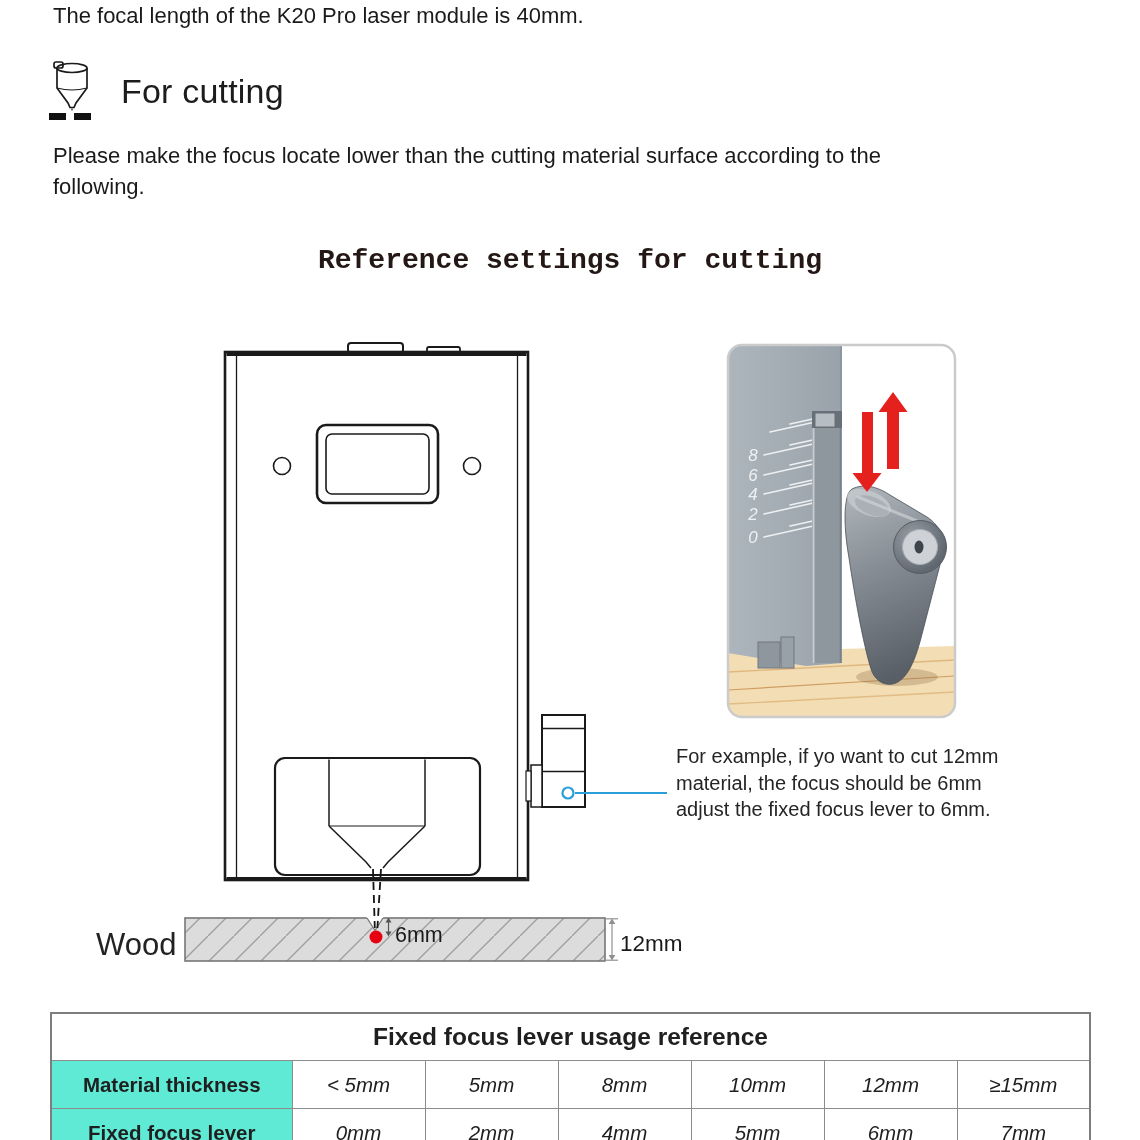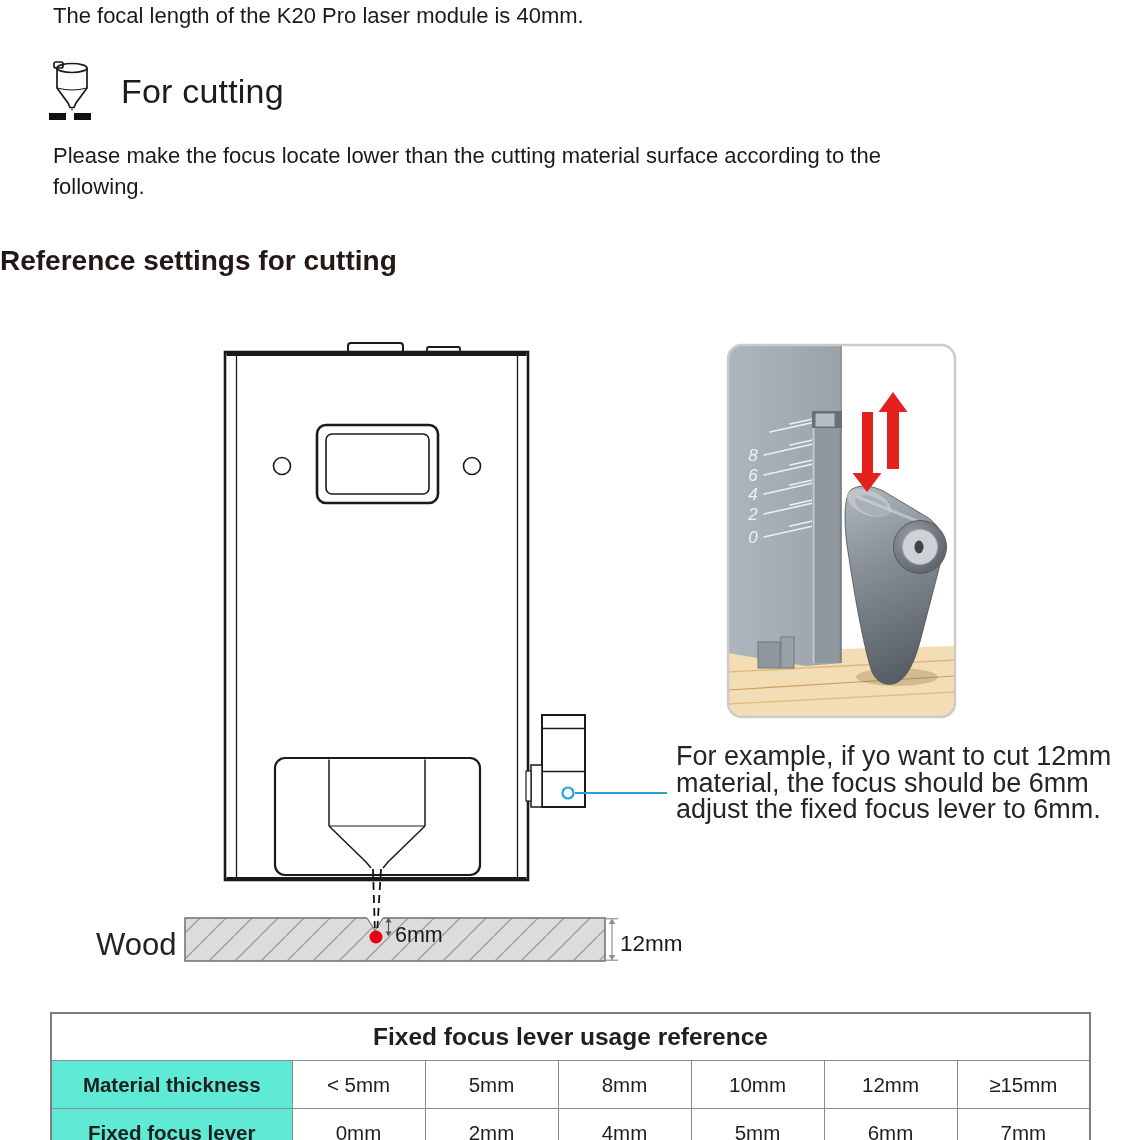--- a/index.html
+++ b/index.html
@@ -4,31 +4,31 @@
 <style>
   html,body{margin:0;padding:0;background:#fff;}
   body{width:1140px;height:1140px;overflow:hidden;}
   .page{position:relative;width:1140px;height:1140px;background:#fff;
         font-family:"Liberation Sans",sans-serif;color:#1a1a1a;border-radius:10px;}
   .abs{position:absolute;}
   .intro{left:53px;top:3px;font-size:22px;}
   .heading{left:46px;top:60px;display:flex;align-items:center;gap:25px;}
   .heading .label{font-size:34px;color:#1c1c1c;letter-spacing:0.2px;}
   .instruction{left:53px;top:140px;width:920px;font-size:22px;line-height:31px;}
-  .diagram-title{left:0;top:245px;width:1140px;text-align:left;
-                 font-size:28px;font-weight:bold;color:#231815;}
+  .diagram-title{left:0;top:245px;width:1140px;text-align:center;
+                 font-size:28px;font-weight:bold;color:#231815;font-family:Liberation Mono, monospace;}
   .diagram{left:0;top:300px;}
-  .note{left:676px;top:743px;font-size:27px;line-height:26.5px;color:#252525;}
+  .note{left:676px;top:743px;font-size:20px;line-height:26.5px;color:#252525;}
   svg text{font-family:"Liberation Sans",sans-serif;}
   .ref-table{left:50px;top:1012px;width:1039px;border-collapse:collapse;
              table-layout:fixed;border:2px solid #7d7d7d;}
   .ref-table td{border:1.5px solid #8c8c8c;text-align:center;color:#1f1f1f;}
   .ref-table .title-cell{height:44px;font-size:24.5px;font-weight:bold;background:#fff;}
   .ref-table .label-cell{background:#5eead4;font-weight:bold;font-size:20.5px;height:45px;}
-  .ref-table .value-cell{font-size:20.5px;height:45px;background:#fff;}
+  .ref-table .value-cell{font-size:20.5px;height:45px;background:#fff;font-style:italic;}
 </style>
 </head>
 <body>
 
 <div class="page">
 
   <div class="abs intro">The focal length of the K20 Pro laser module is 40mm.</div>
 
   <div class="abs heading">
     <svg width="50" height="62" viewBox="0 0 50 62">

